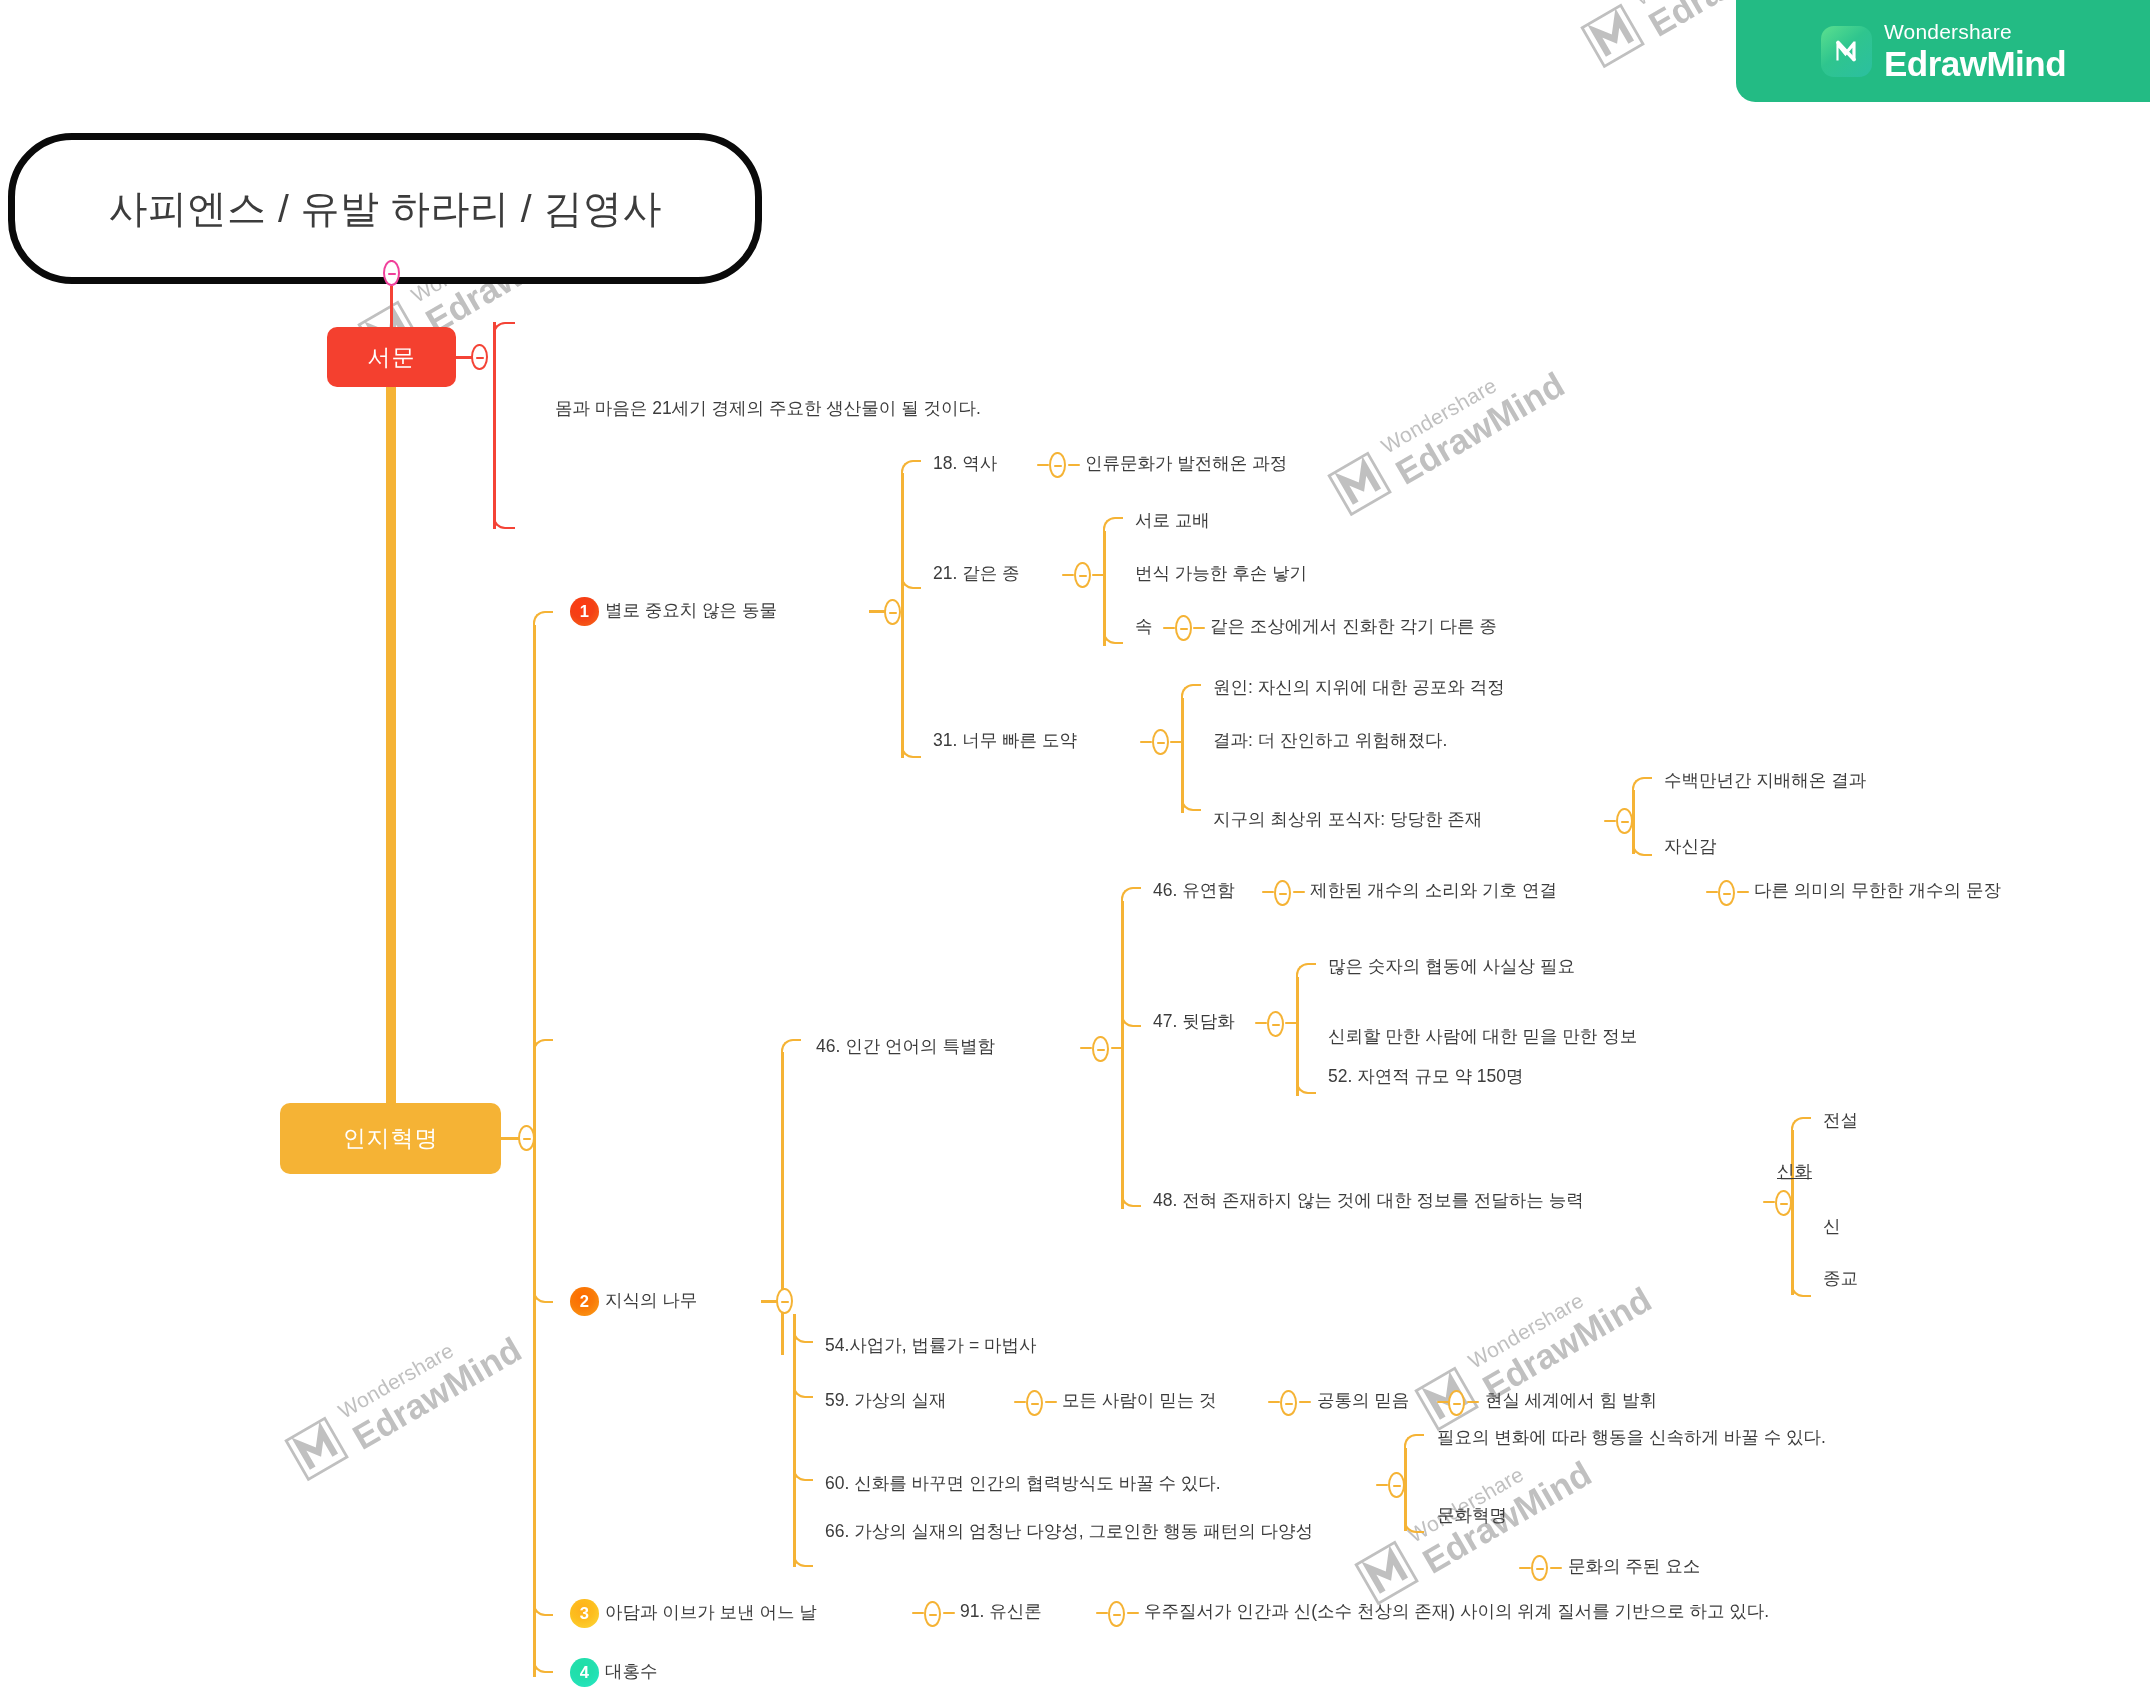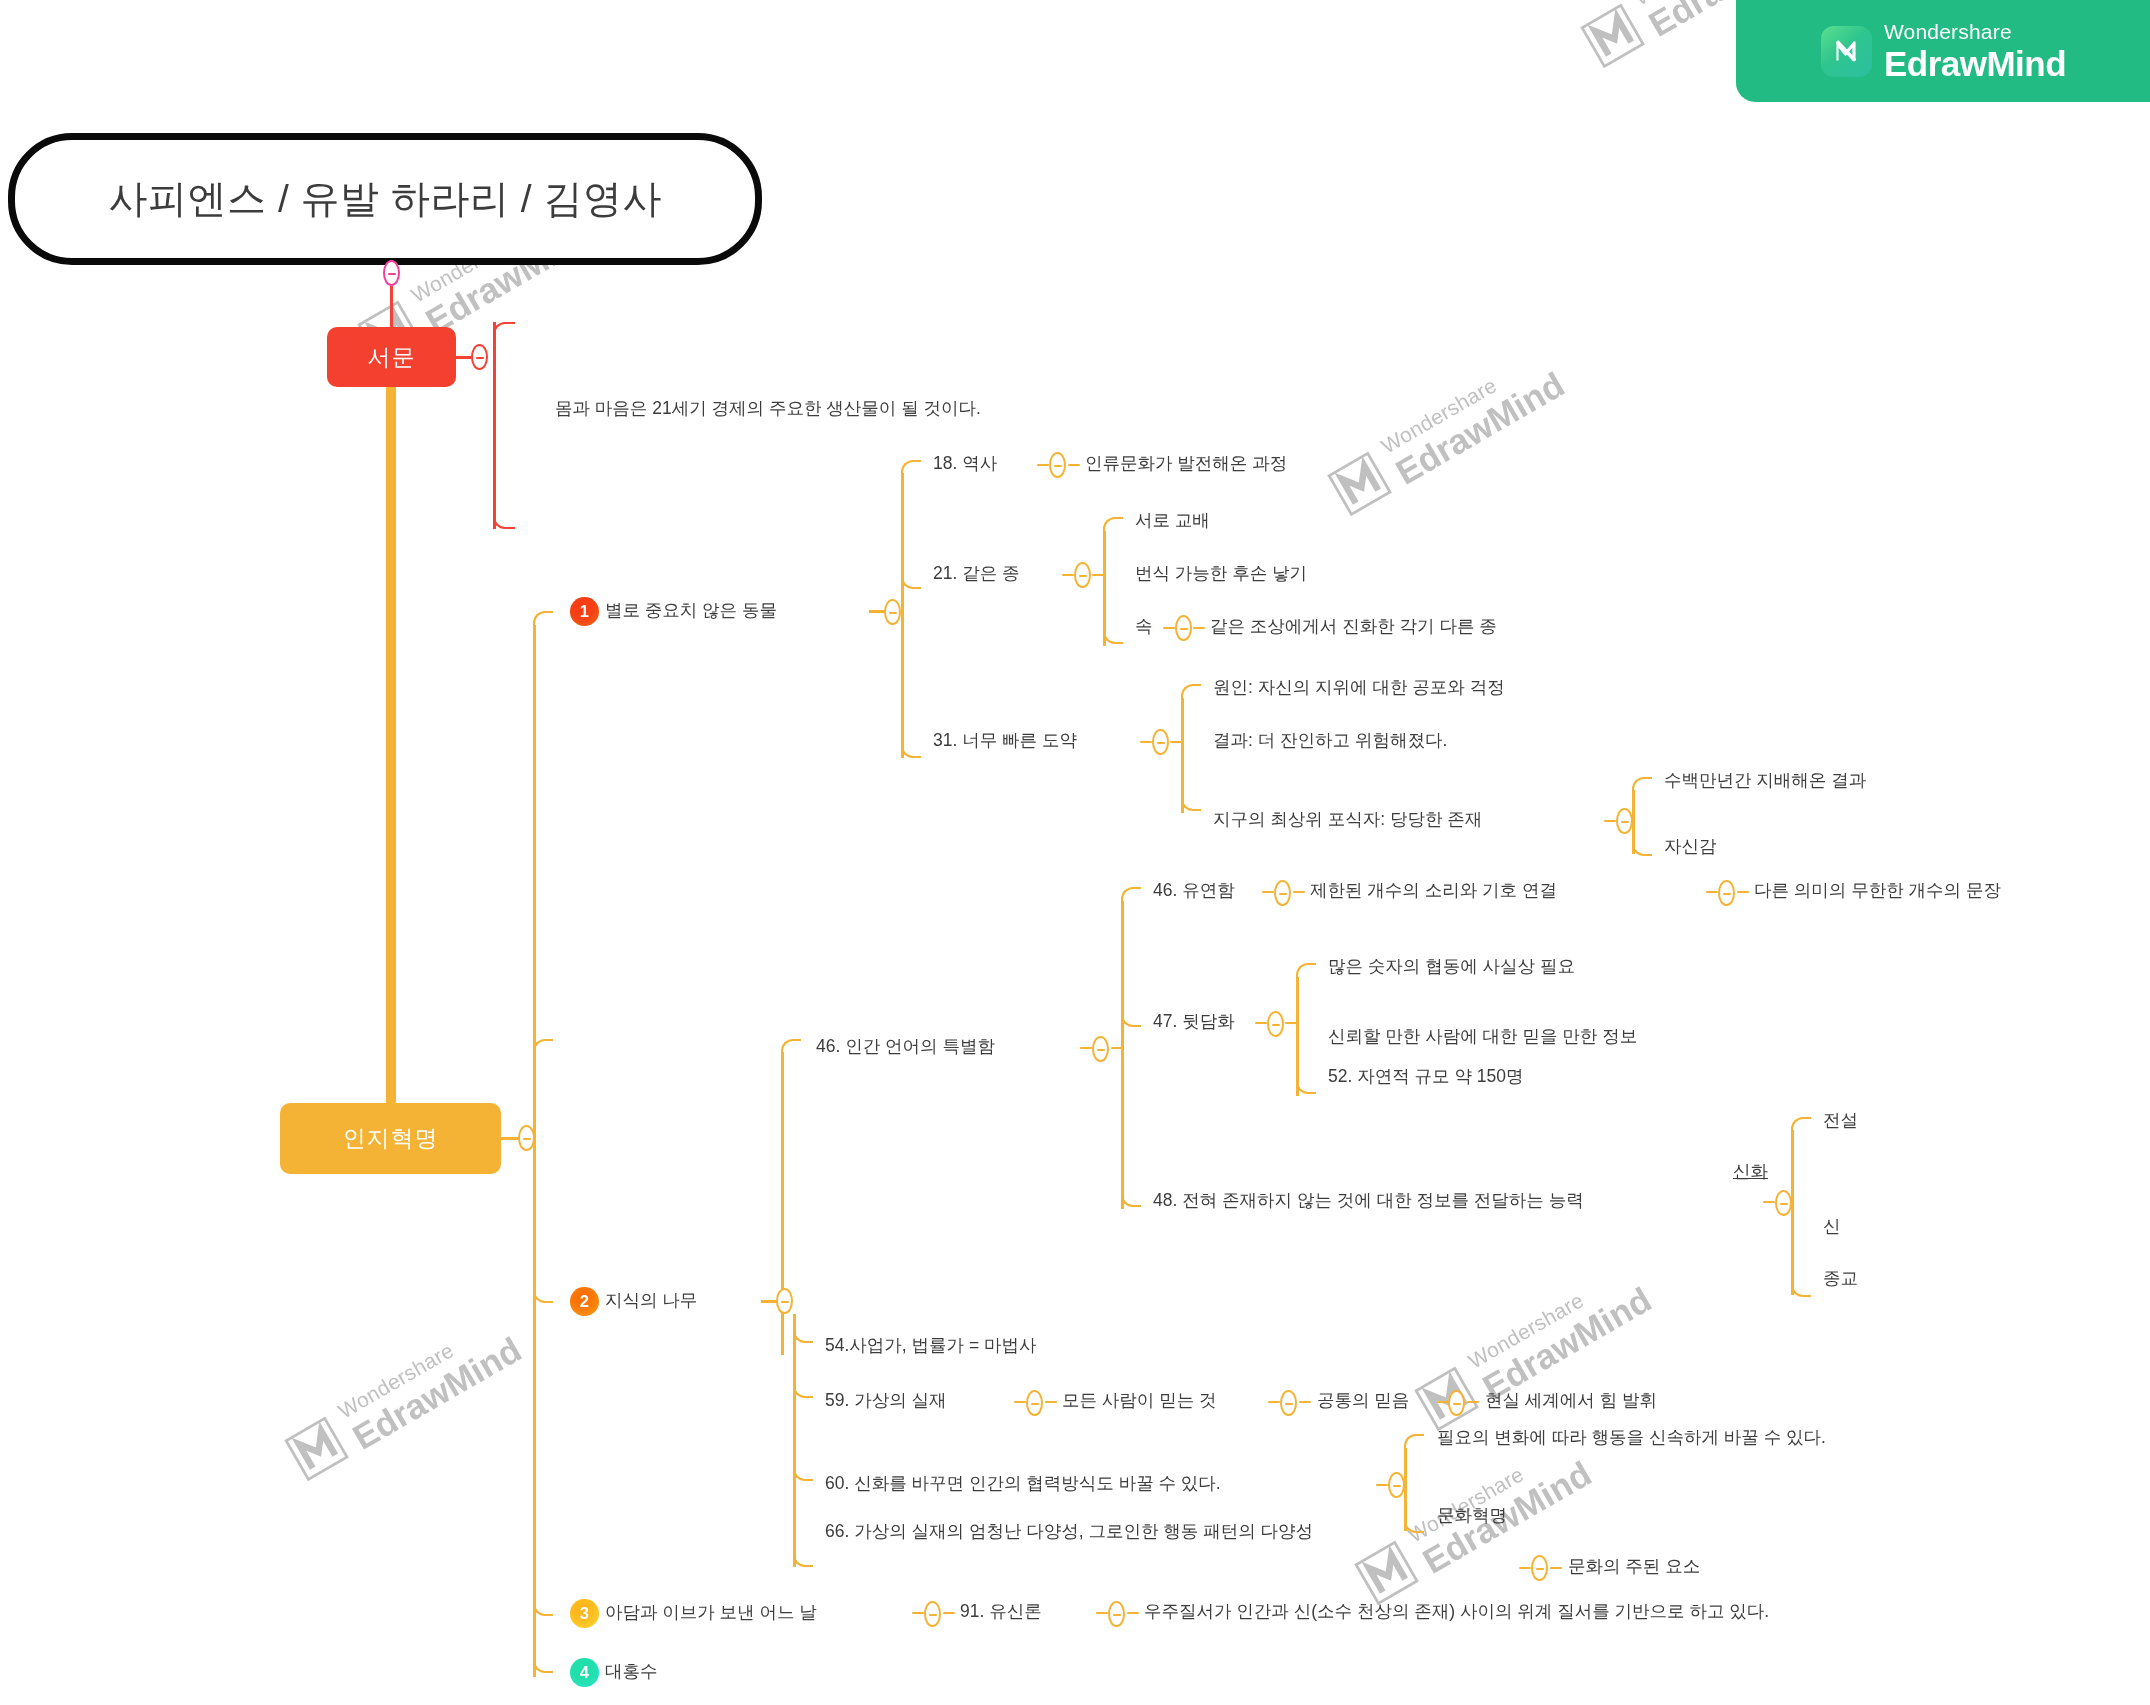--- a/index.html
+++ b/index.html
@@ -24,21 +24,21 @@
     background:linear-gradient(140deg,#5CE08F 0%,#2FC58E 45%,#2BBFA0 100%);
     display:flex;align-items:center;justify-content:center;
   }
   .brand-mark svg{width:34px;height:34px;}
   .brand-text{display:flex;flex-direction:column;line-height:1;}
   .brand-top{color:#ffffff;font-size:21px;letter-spacing:0.2px;margin-bottom:3.7px;}
   .brand-bottom{color:#ffffff;font-size:35px;font-weight:bold;letter-spacing:-0.5px;}
 
   
   .root-node{
-    position:absolute;left:8.3px;top:133px;width:754px;height:132px;
+    position:absolute;left:8.3px;top:133px;width:754px;height:151px;
     background:#ffffff;border:7.4px solid #0a0a0a;border-radius:64px;
     display:flex;align-items:center;justify-content:center;
   }
   .root-node .label{
     font-size:39px;color:#3c3c3c;white-space:nowrap;letter-spacing:0.5px;
   }
 
   
   .ln{position:absolute;background:#F5B335;}
   .ln.red{background:#F44336;}
@@ -365,21 +365,21 @@
     <span>48. 전혀 존재하지 않는 것에 대한 정보를 전달하는 능력</span>
   </div>
   <div class="stub" style="left:1763px;top:1201px;width:12px;"></div>
   <div class="toggle" style="left:1775px;top:1190px;"></div>
   <div class="ln" style="left:1791px;top:1130px;width:2.8px;height:165px;"></div>
   <div class="elbow up" style="left:1791px;top:1117px;width:20px;height:21px;"></div>
   <div class="elbow" style="left:1791px;top:1276px;width:20px;height:21px;"></div>
   <div class="topic" style="left:1823px;top:1110px;">
     <span>전설</span>
   </div>
-  <div class="topic" style="left:1733px;top:1161px;text-decoration:underline;">
+  <div class="topic" style="left:1777px;top:1161px;text-decoration:underline;">
     <span>신화</span>
   </div>
   <div class="topic" style="left:1823px;top:1216px;">
     <span>신</span>
   </div>
   <div class="topic" style="left:1823px;top:1268px;">
     <span>종교</span>
   </div>
 
   <div class="topic" style="left:570px;top:1287px;">

